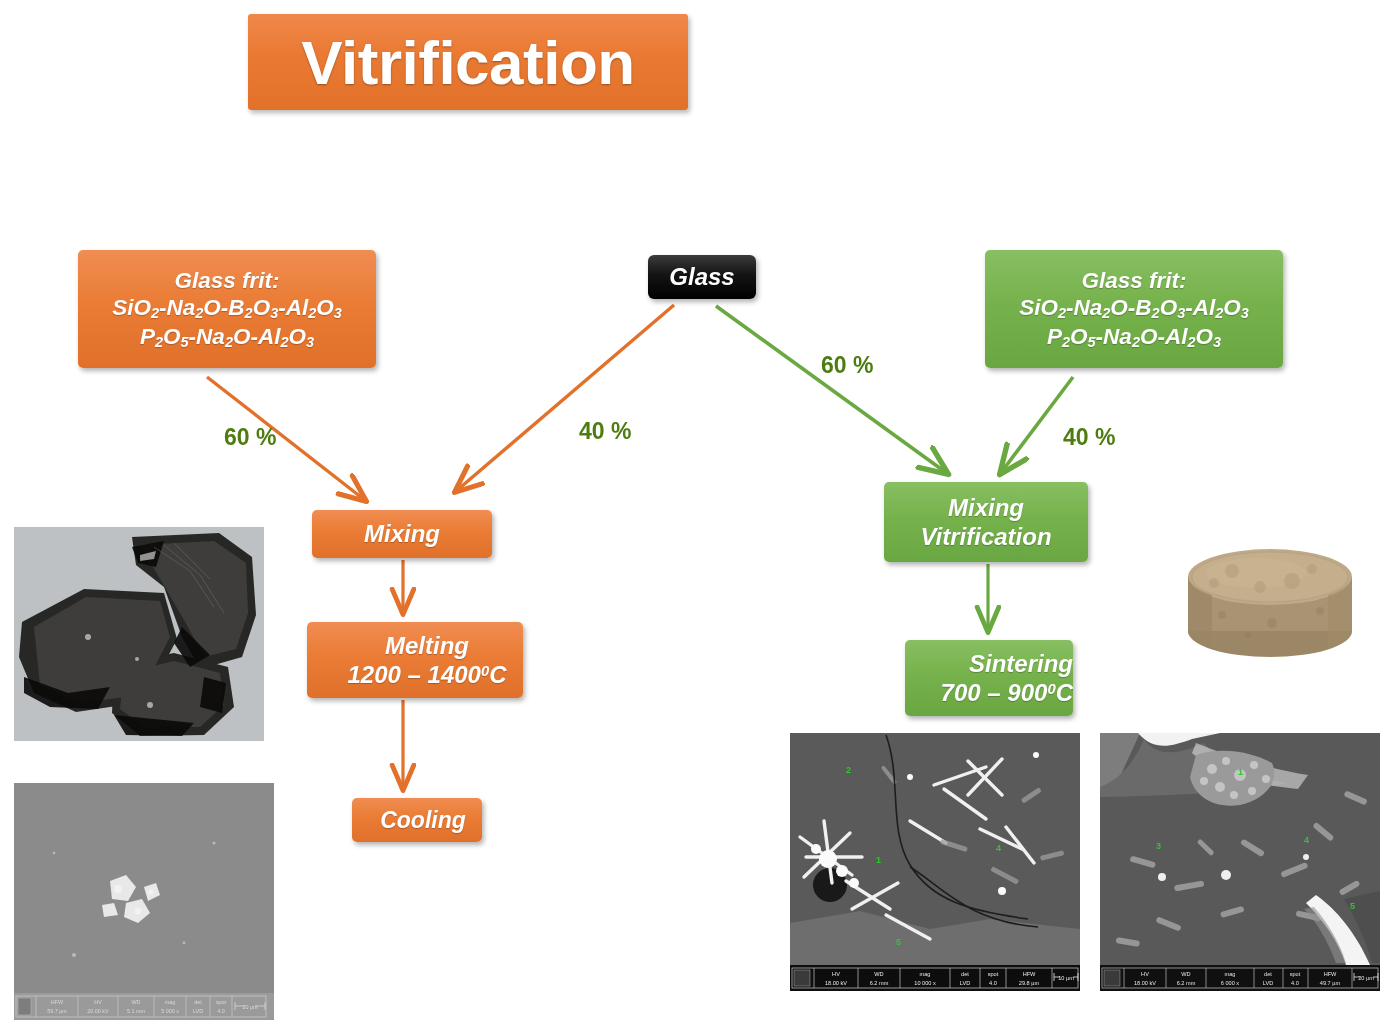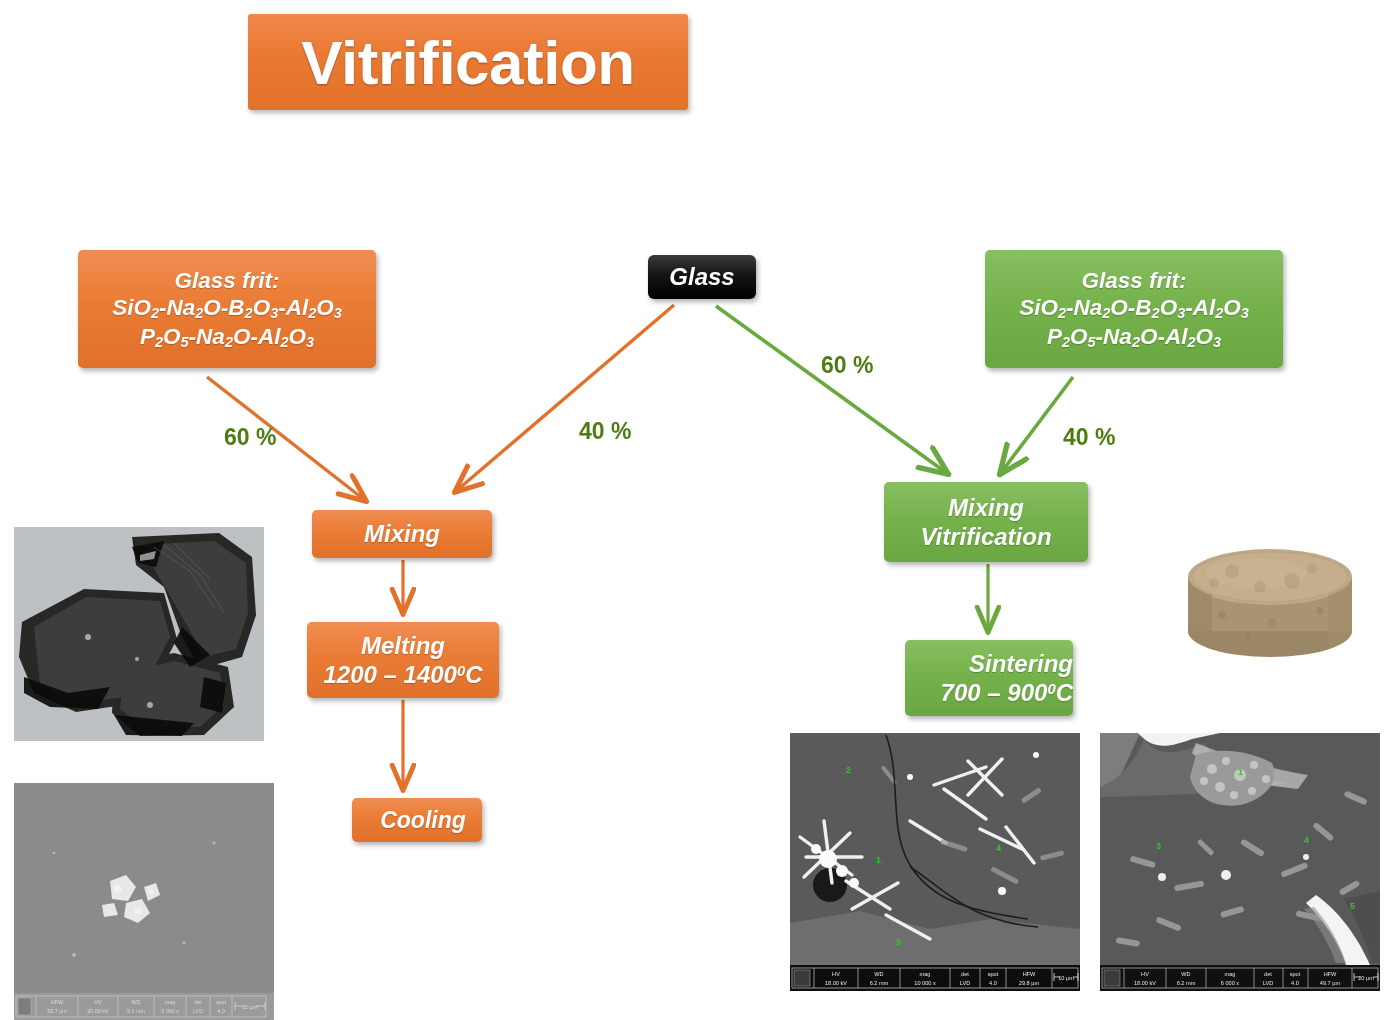--- a/index.html
+++ b/index.html
@@ -75,21 +75,21 @@
     border-radius: 6px;
   }
   .node .line { display: block; white-space: nowrap; }
   sub { font-size: 0.64em; vertical-align: -0.22em; }
   sup { font-size: 0.62em; vertical-align: 0.45em; }
 
   .frit-left  { left: 78px;  top: 250px; width: 298px; height: 118px; font-size: 22.5px; }
   .frit-right { left: 985px; top: 250px; width: 298px; height: 118px; font-size: 22.5px; }
   .waste      { left: 648px; top: 255px; width: 108px; height: 44px;  font-size: 24px; }
   .mixing-l   { left: 312px; top: 510px; width: 180px; height: 48px;  font-size: 24px; }
-  .melting    { left: 307px; top: 622px; width: 192px; height: 76px;  font-size: 24px; }
+  .melting    { left: 307px; top: 622px; width: 192px; height: 76px;  font-size: 24px; padding-left: 24px; }
   .cooling    { left: 352px; top: 798px; width: 118px; height: 44px;  font-size: 23px; padding-left: 12px; }
   .mixing-r   { left: 884px; top: 482px; width: 204px; height: 80px;  font-size: 24px; }
   .sintering  { left: 905px; top: 640px; width: 168px; height: 76px;  font-size: 24px; align-items: flex-end; }
 
   
   .pct {
     position: absolute;
     font-size: 23px;
     font-weight: bold;
     color: #4d7c0f;

